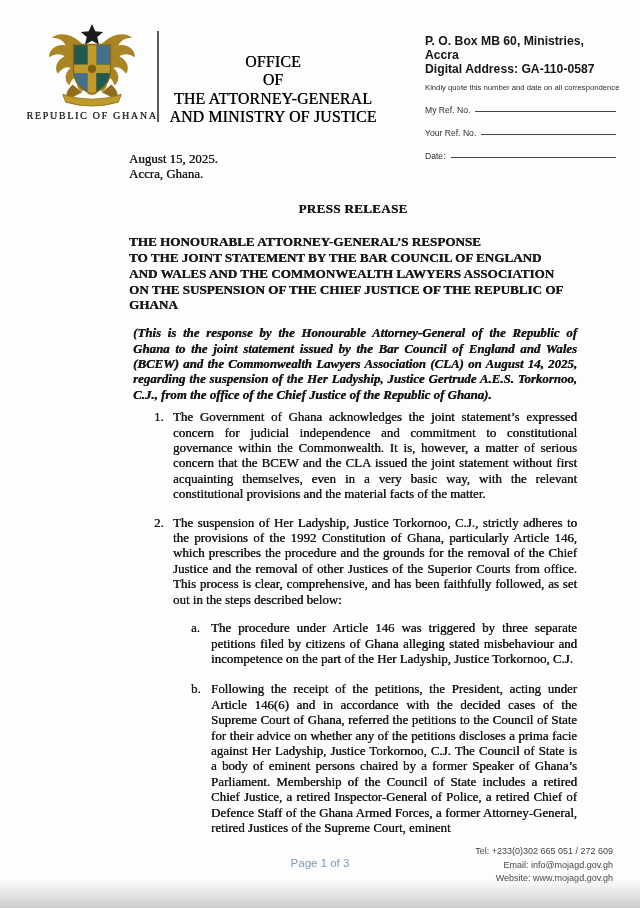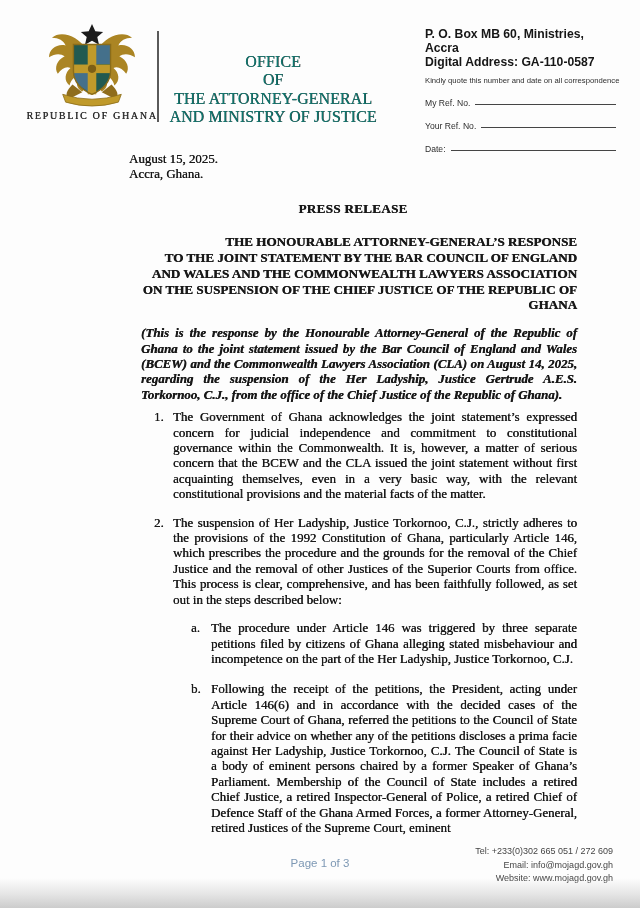--- a/index.html
+++ b/index.html
@@ -12,43 +12,43 @@
   
   .crest { position:absolute; left:26px; top:24px; width:132px; text-align:center; }
   .crest svg { display:block; margin:0 auto; width:100px; height:84px; }
   .crest-label {
     margin-top:2px; font-size:10px; letter-spacing:1.7px; color:#2d2d2d;
     white-space:nowrap; text-shadow:0.3px 0 0 #2d2d2d;
   }
   .vdivider { position:absolute; left:157px; top:31px; width:1.5px; height:91px; background:#5a5a5a; }
   .office-title {
     position:absolute; left:161px; top:53px; width:224px; text-align:center;
-    font-size:15.8px; line-height:18.3px; color:#0f766e; letter-spacing:0.2px;
+    font-size:15.8px; line-height:18.3px; color:#000000; letter-spacing:0.2px;
     text-shadow:0.45px 0 0 #3a3a3a;
   }
   .contact-block {
-    position:absolute; left:425px; top:27px; width:191px;
+    position:absolute; left:425px; top:34px; width:191px;
     font-family:"Liberation Sans", sans-serif;
   }
   .contact-bold { font-weight:700; font-size:12.2px; line-height:14.2px; color:#161616; }
   .contact-note { margin-top:6px; font-size:7.7px; color:#2e2e2e; white-space:nowrap; }
   .ref-row { display:flex; align-items:baseline; margin-top:13px; font-size:8.6px; color:#2e2e2e; }
   .ref-row .rule { flex:1; border-bottom:1.2px solid #454545; margin-left:5px; transform:translateY(-1px); }
 
   
   .doc-body {
     position:absolute; left:12px; top:0; width:100%; box-sizing:border-box;
     padding:152px 75px 0 117px;
     font-size:12.9px; line-height:15.4px; text-align:left;
     text-shadow:0.35px 0 0 #191919;
   }
   .dateline { margin-bottom:18px; }
   .press-release { text-align:center; font-weight:700; letter-spacing:0.3px; margin-bottom:3px; font-size:13.1px; }
-  .doc-title { text-align:right; font-weight:700; font-size:13.1px; line-height:15.8px; margin-bottom:13px;margin-top:18px; }
-  .intro { margin:0 0 7px 12px; font-style:italic; font-weight:700; text-align:justify; }
+  .doc-title { text-align:left; font-weight:700; font-size:13.1px; line-height:15.8px; margin-bottom:13px;margin-top:18px; }
+  .intro { margin:0 0 7px 4px; font-style:italic; font-weight:700; text-align:justify; }
   .main-item { display:flex; margin-bottom:13px; }
   .main-item .marker { flex:0 0 19px; margin-left:25px; }
   .sub-item { display:flex; margin-bottom:15px; }
   .sub-item .marker { flex:0 0 20px; margin-left:62px; }
   .li-text { flex:1; text-align:justify; }
   .inline-italic { }
 
   
   .page-num {
     position:absolute; top:857px; left:0; width:100%; text-align:center;

